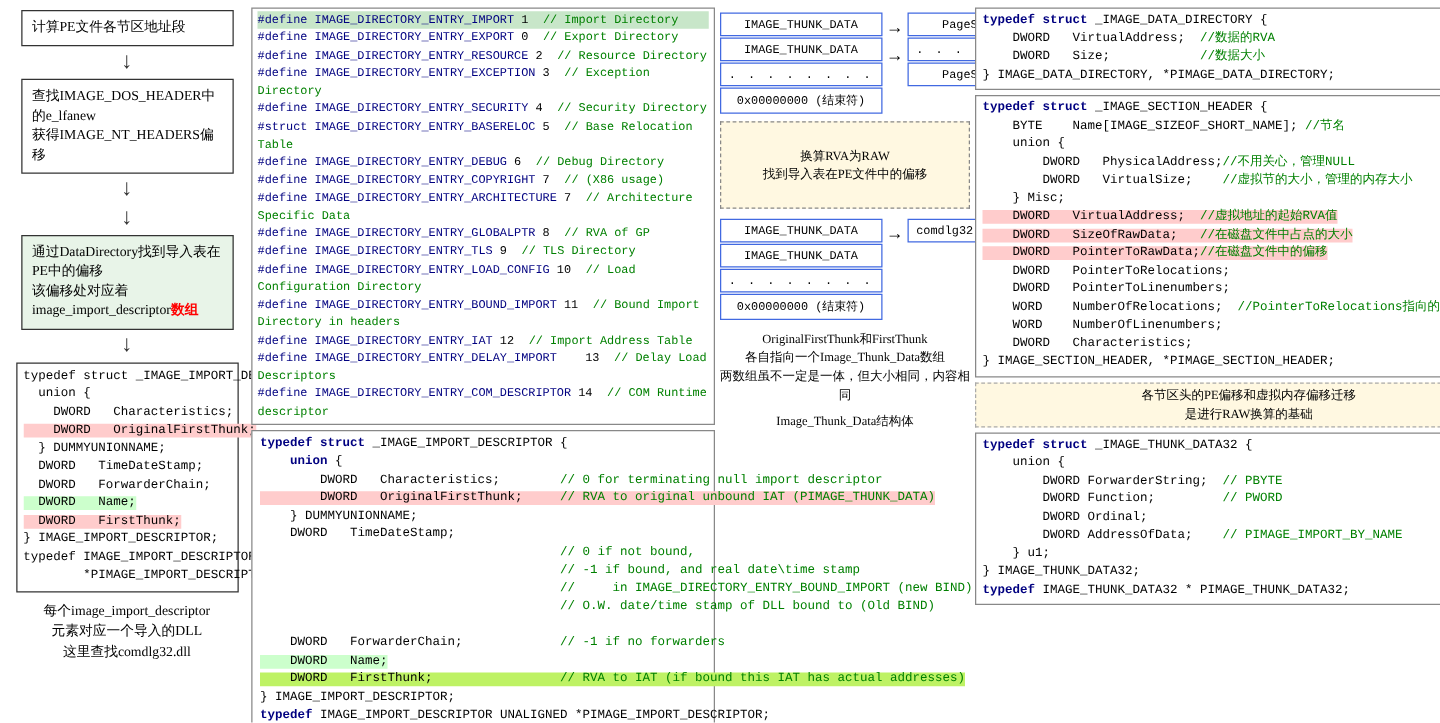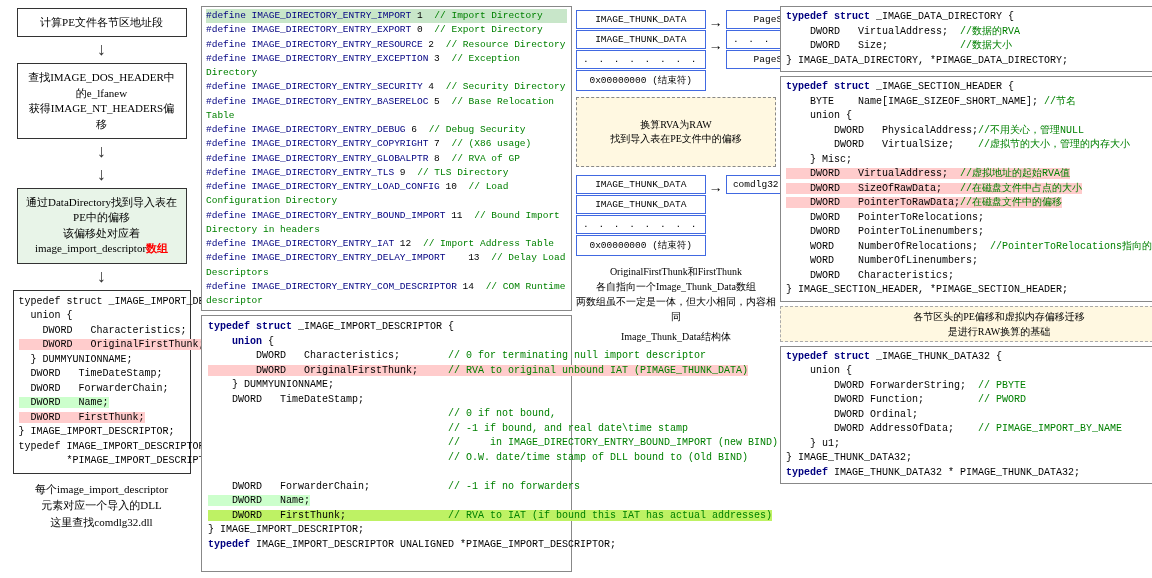--- a/index.html
+++ b/index.html
@@ -9,21 +9,20 @@
       background: #fff;
       font-family: 'Courier New', Courier, monospace;
       font-size: 11px;
       overflow: hidden;
       position: relative;
     }
 
     .flow-box {
       border: 1.5px solid #333;
       background: #fff;
-      text-align: center;
       padding: 6px 8px;
       width: 170px;
       font-family: 'SimSun', '宋体', serif;
       font-size: 11px;
       line-height: 1.4;
       position: relative;
     }
 
     .flow-box.highlighted {
       background: #e8f4e8;
@@ -168,33 +167,38 @@
         <span style="color:#000080; min-width:230px;">#define IMAGE_DIRECTORY_ENTRY_EXCEPTION</span>
         <span style="min-width:18px; padding-right:6px;">3</span>
         <span style="color:#008000;">// Exception Directory</span>
       </div>
       <div class="define-row">
         <span style="color:#000080; min-width:230px;">#define IMAGE_DIRECTORY_ENTRY_SECURITY</span>
         <span style="min-width:18px; padding-right:6px;">4</span>
         <span style="color:#008000;">// Security Directory</span>
       </div>
       <div class="define-row">
-        <span style="color:#000080; min-width:230px;">#define IMAGE_DIRECTORY_ENTRY_BASERELOC</span>
+        <span style="color:#000080; min-width:230px;">#struct IMAGE_DIRECTORY_ENTRY_BASERELOC</span>
         <span style="min-width:18px; padding-right:6px;">5</span>
         <span style="color:#008000;">// Base Relocation Table</span>
       </div>
       <div class="define-row">
         <span style="color:#000080; min-width:230px;">#define IMAGE_DIRECTORY_ENTRY_DEBUG</span>
         <span style="min-width:18px; padding-right:6px;">6</span>
-        <span style="color:#008000;">// Debug Security</span>
+        <span style="color:#008000;">// Debug Directory</span>
       </div>
       <div class="define-row">
         <span style="color:#000080; min-width:230px;">#define IMAGE_DIRECTORY_ENTRY_COPYRIGHT</span>
         <span style="min-width:18px; padding-right:6px;">7</span>
         <span style="color:#008000;">// (X86 usage)</span>
+      </div>
+      <div class="define-row">
+        <span style="color:#000080; min-width:230px;">#define IMAGE_DIRECTORY_ENTRY_ARCHITECTURE</span>
+        <span style="min-width:18px; padding-right:6px;">7</span>
+        <span style="color:#008000;">// Architecture Specific Data</span>
       </div>
       <div class="define-row">
         <span style="color:#000080; min-width:230px;">#define IMAGE_DIRECTORY_ENTRY_GLOBALPTR</span>
         <span style="min-width:18px; padding-right:6px;">8</span>
         <span style="color:#008000;">// RVA of GP</span>
       </div>
       <div class="define-row">
         <span style="color:#000080; min-width:230px;">#define IMAGE_DIRECTORY_ENTRY_TLS</span>
         <span style="min-width:18px; padding-right:6px;">9</span>
         <span style="color:#008000;">// TLS Directory</span>

